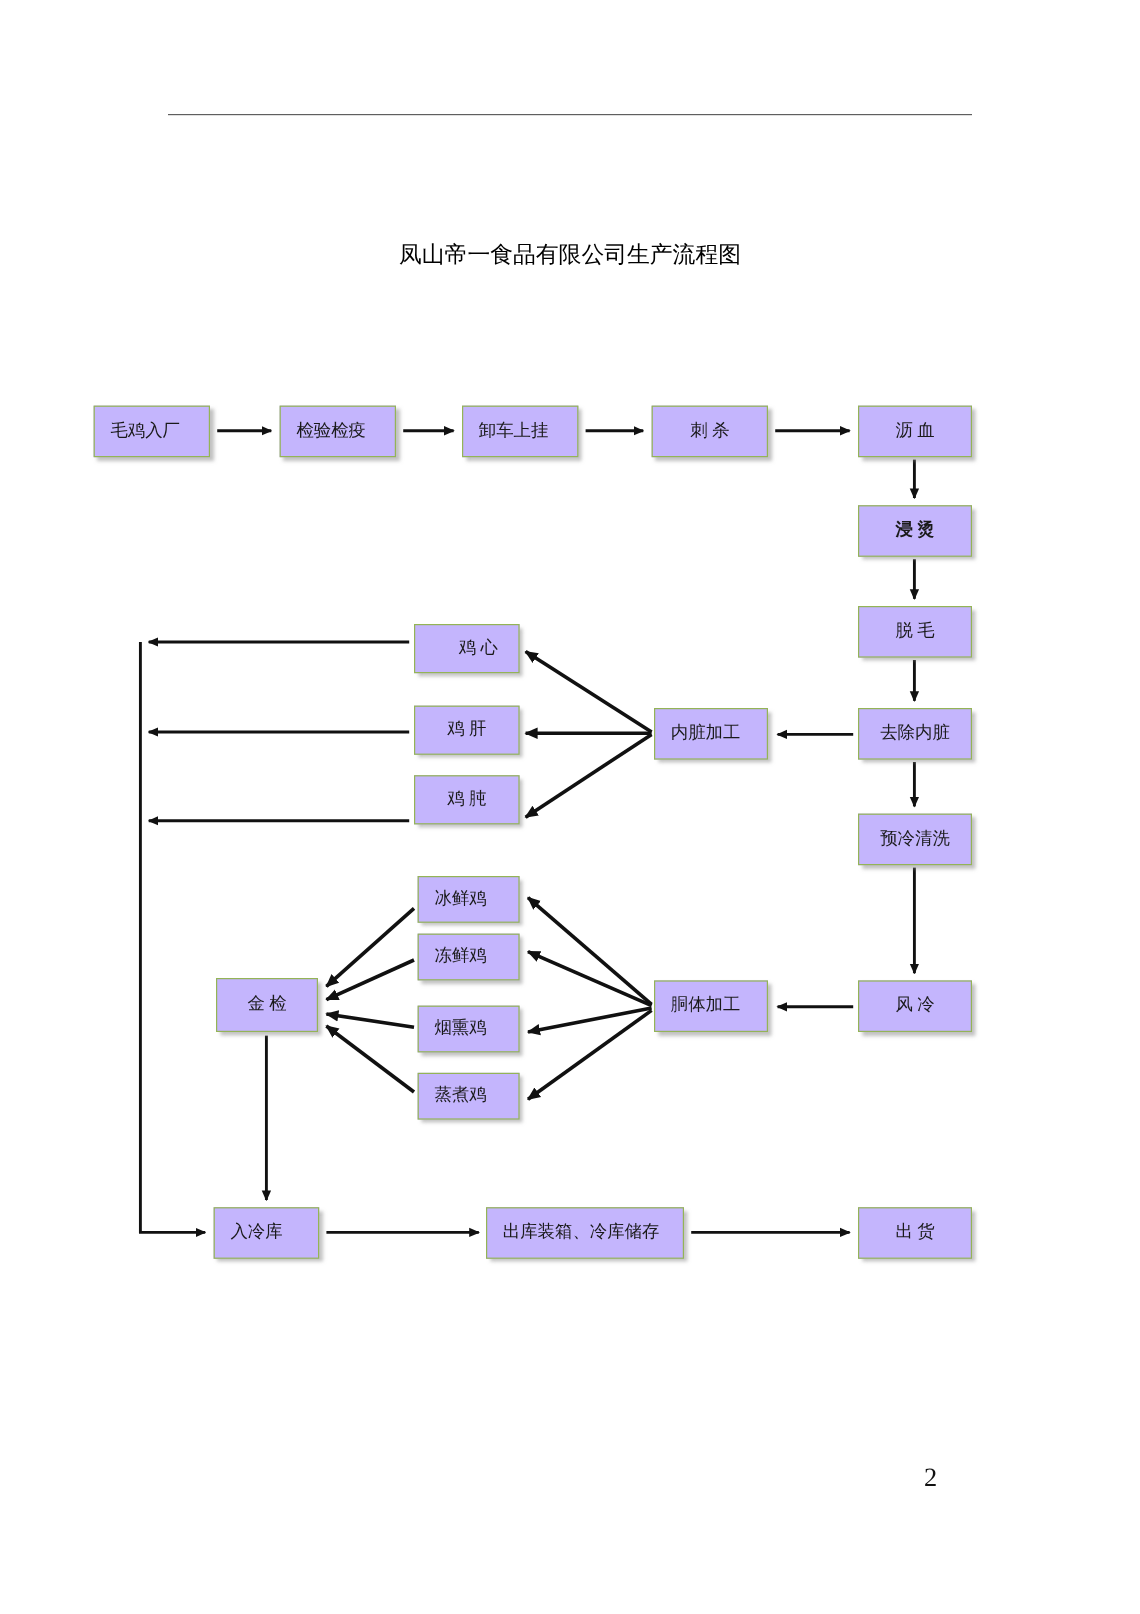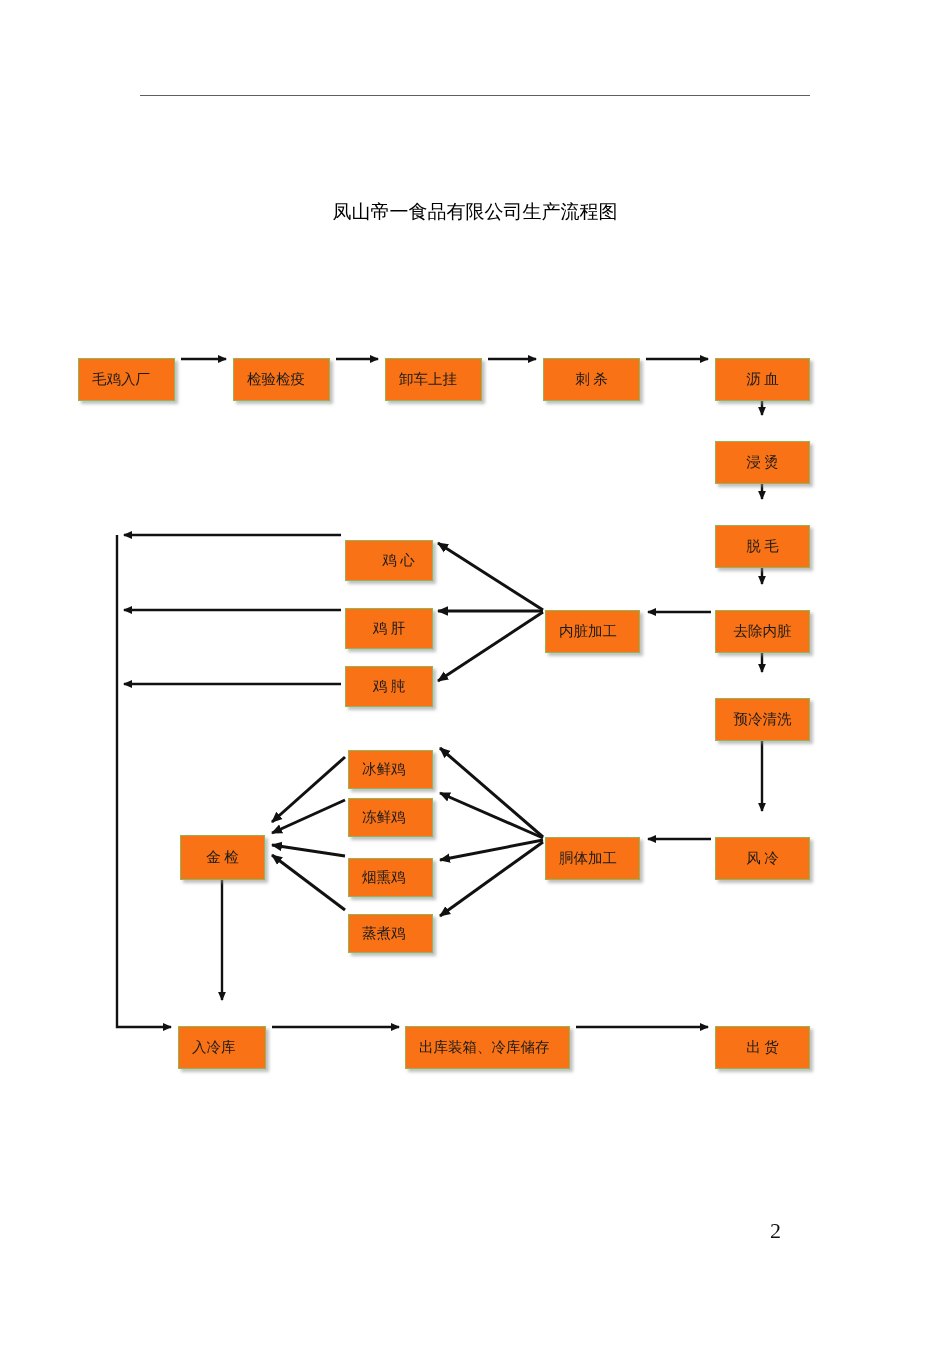--- a/index.html
+++ b/index.html
@@ -73,30 +73,29 @@
     position: absolute;
     left: 0;
     top: 0;
     width: 950px;
     height: 1345px;
     pointer-events: none;
   }
   .node {
     position: absolute;
     box-sizing: border-box;
-    background: #f97316;
+    background: #c4b5fd;
     border: 1px solid #94b456;
     box-shadow: 3px 3px 3px rgba(140,140,140,0.55);
     color: #1a1a1a;
     font-size: 14.5px;
     font-family: "Liberation Serif", "DejaVu Serif", serif;
     display: flex;
     align-items: center;
     line-height: 1.1;
-    margin-top: 20px;
   }
   .node.center { justify-content: center; }
   .node.leftpad { justify-content: flex-start; padding-left: 13px; }
 </style>
 </head>
 <body>
 
 <div class="page">
 
   <div class="header-rule"></div>
@@ -156,21 +155,21 @@
         <path d="M272,1027 L399,1027"></path>
         <path d="M576,1027 L708,1027"></path>
       </g>
     </svg>
 
     <div class="node leftpad" style="left:78px;top:338px;width:97px;height:43px;">毛鸡入厂</div>
     <div class="node leftpad" style="left:233px;top:338px;width:97px;height:43px;">检验检疫</div>
     <div class="node leftpad" style="left:385px;top:338px;width:97px;height:43px;">卸车上挂</div>
     <div class="node center" style="left:543px;top:338px;width:97px;height:43px;">刺  杀</div>
     <div class="node center" style="left:715px;top:338px;width:95px;height:43px;">沥  血</div>
-    <div class="node center" style="left:715px;top:421px;width:95px;height:43px;">浸  烫</div>
+    <div class="node center" style="left:715px;top:421px;width:95px;height:43px;font-weight:bold;">浸  烫</div>
     <div class="node center" style="left:715px;top:505px;width:95px;height:43px;">脱  毛</div>
     <div class="node center" style="left:715px;top:590px;width:95px;height:43px;">去除内脏</div>
     <div class="node center" style="left:715px;top:678px;width:95px;height:43px;">预冷清洗</div>
     <div class="node center" style="left:715px;top:817px;width:95px;height:43px;">风  冷</div>
     <div class="node leftpad" style="left:545px;top:590px;width:95px;height:43px;">内脏加工</div>
     <div class="node leftpad" style="left:545px;top:817px;width:95px;height:43px;">胴体加工</div>
     <div class="node center" style="left:345px;top:520px;width:88px;height:41px;padding-left:19px;">鸡  心</div>
     <div class="node center" style="left:345px;top:588px;width:88px;height:41px;">鸡  肝</div>
     <div class="node center" style="left:345px;top:646px;width:88px;height:41px;">鸡  肫</div>
     <div class="node leftpad" style="left:348px;top:730px;width:85px;height:39px;">冰鲜鸡</div>

